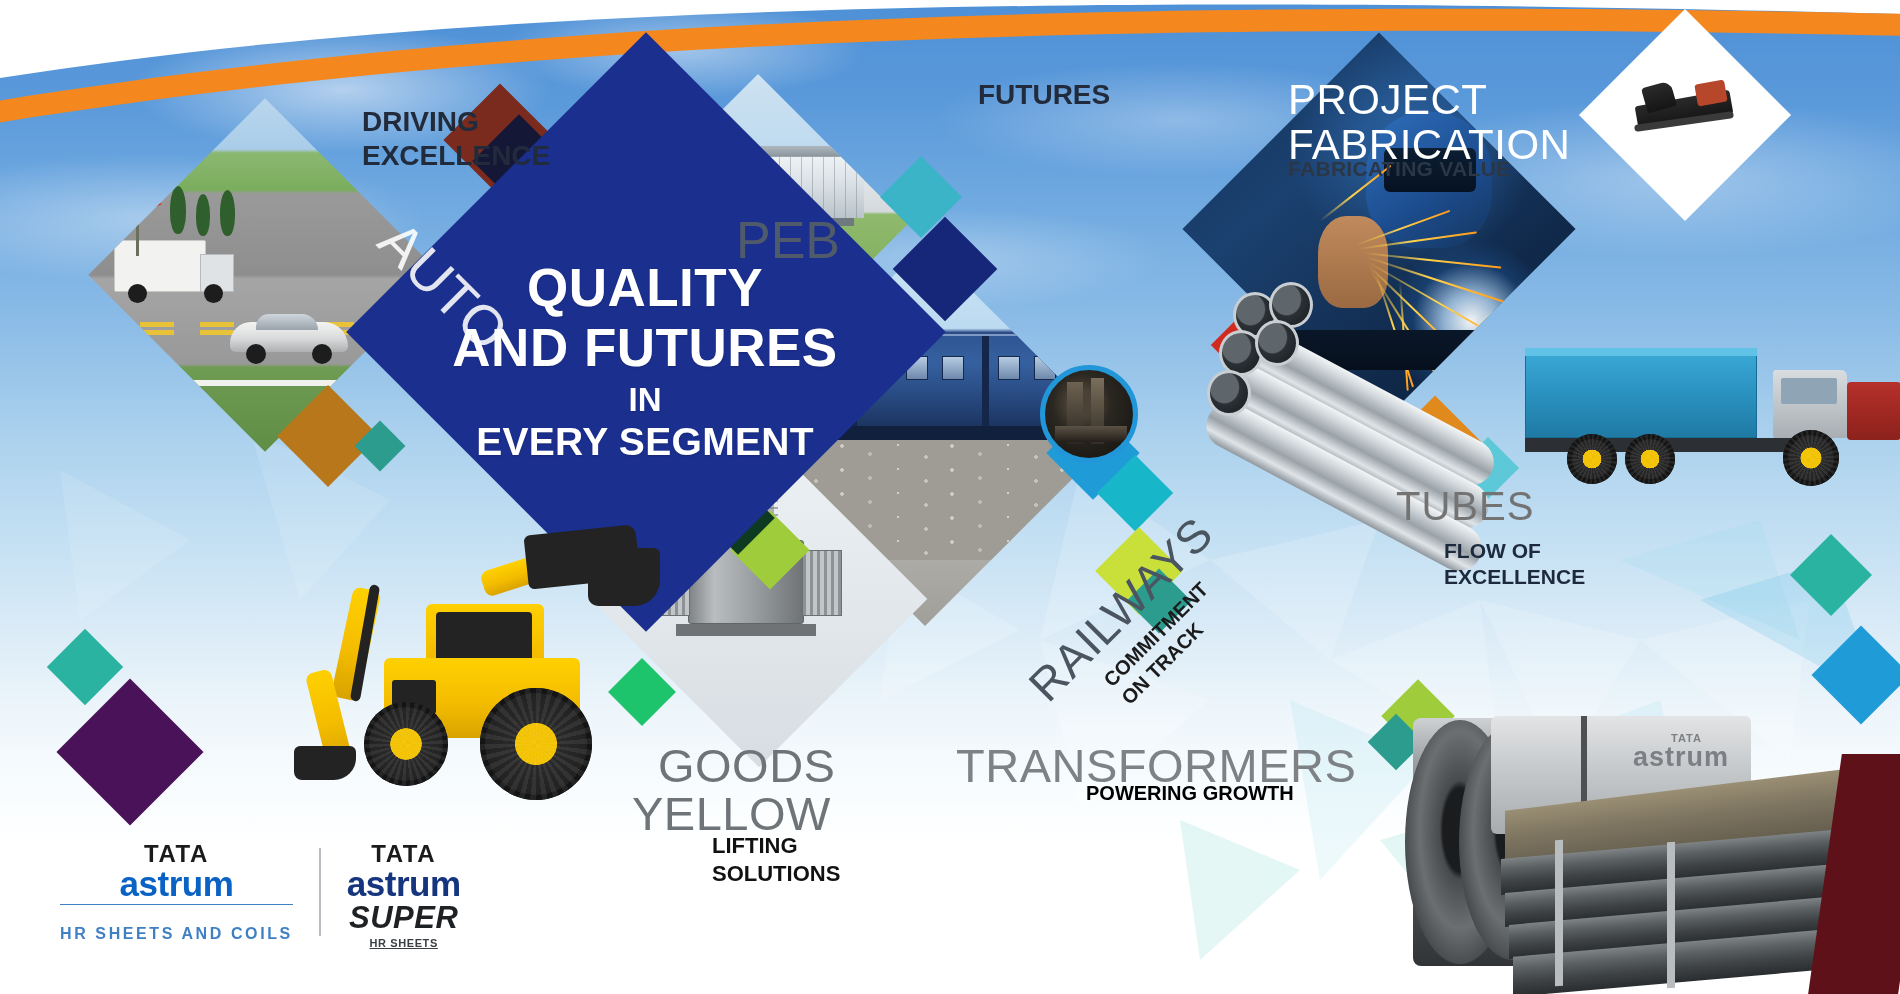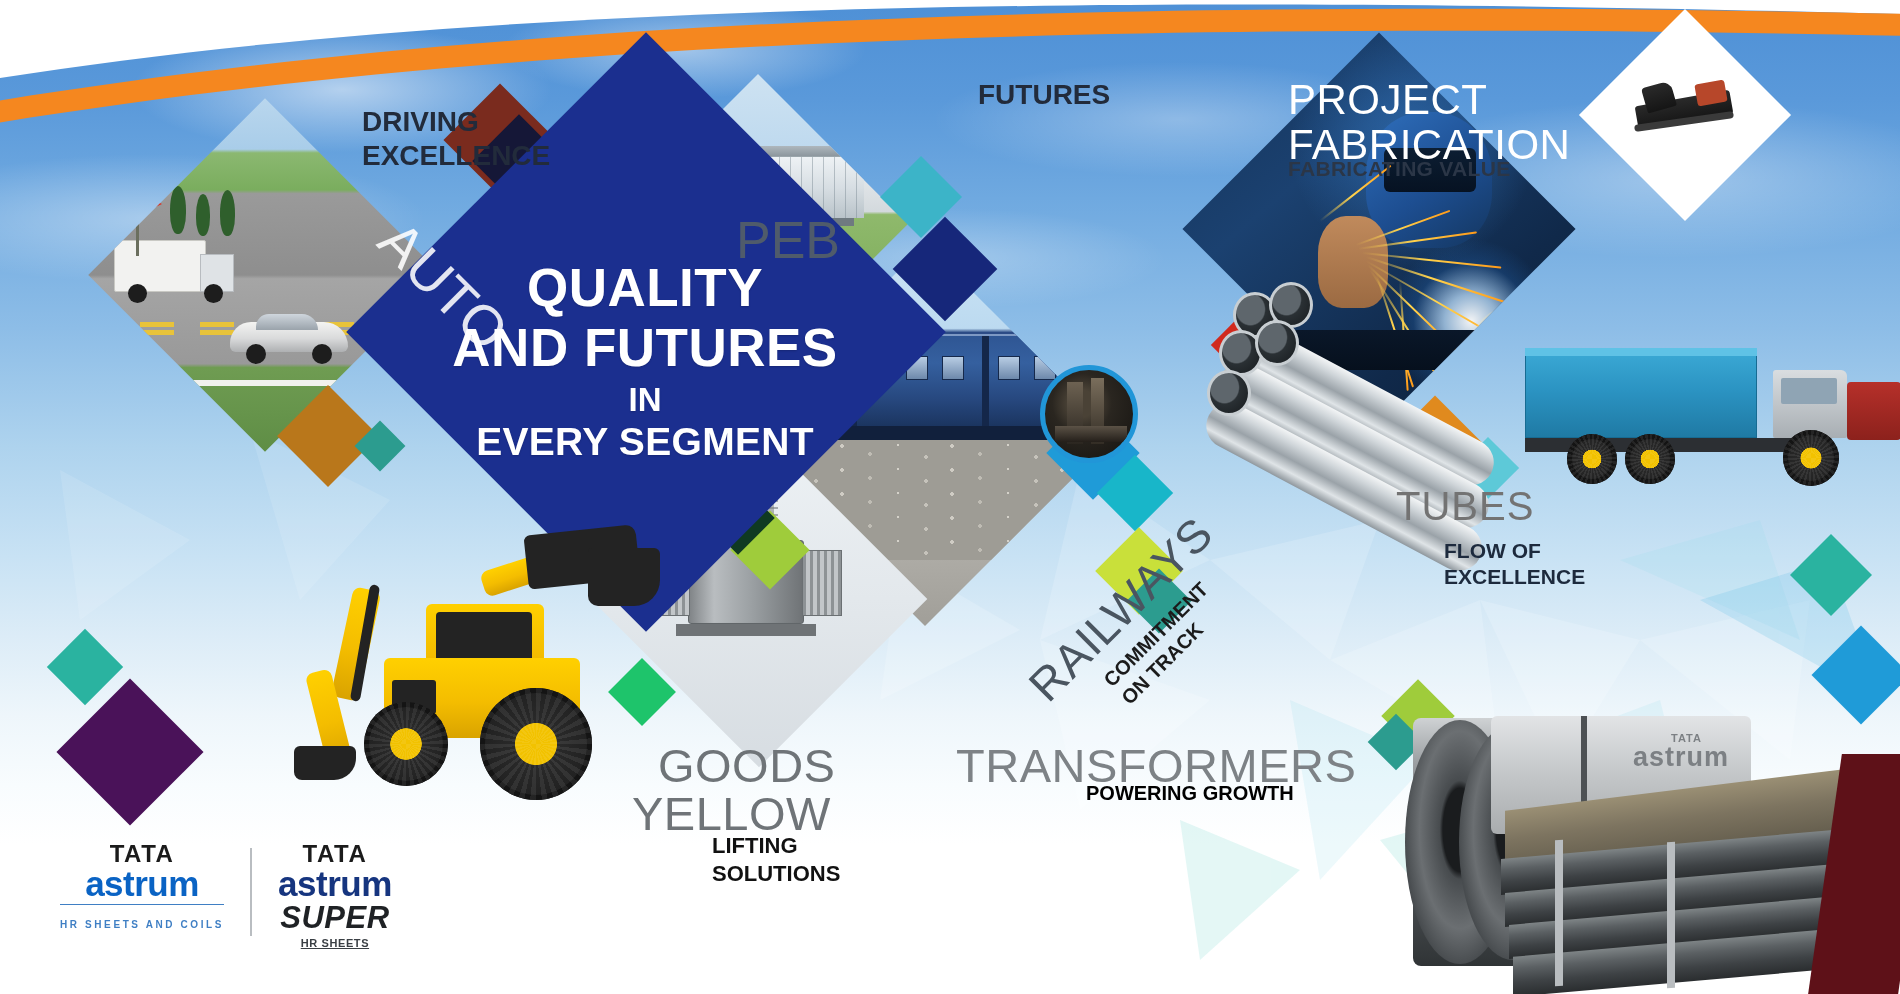--- a/index.html
+++ b/index.html
@@ -328,22 +328,22 @@
   .astrum-word {
     font-weight: 800; font-size: 35px; line-height: 1.02; letter-spacing: -.5px;
   }
   .astrum-blue { color: #0a63c4; }
   .astrum-navy { color: #16357f; }
   .super-word {
     font-weight: 800; font-style: italic; font-size: 31px; color: #1f2225;
     letter-spacing: .5px; line-height: 1.02;
   }
   .logo-tag {
-    font-size: 10px; font-weight: 700; letter-spacing: 2.6px; color: #3f7fc4;
-    border-top: 1.5px solid #3f7fc4; padding-top: 14px; margin-top: 2px;
+    font-size: 16px; font-weight: 700; letter-spacing: 2.6px; color: #3f7fc4;
+    border-top: 1.5px solid #3f7fc4; padding-top: 20px; margin-top: 2px;
   }
   .logo-tag2 { font-size: 11px; font-weight: 800; letter-spacing: .6px; color: #3a3f44; margin-top: 4px; text-decoration: underline; }
   .logo-div { width: 2px; height: 88px; background: #b9bdc1; margin: 6px 26px 0 26px; }
 
   
   .rail-badge {
     position: absolute; left: 1040px; top: 365px; width: 98px; height: 98px;
     border-radius: 50%; border: 5px solid #2196d8; z-index: 27;
     background: radial-gradient(circle at 42% 38%, #4a4236 0 18%, #2a2620 40%, #14120f 100%);
     overflow: hidden;

